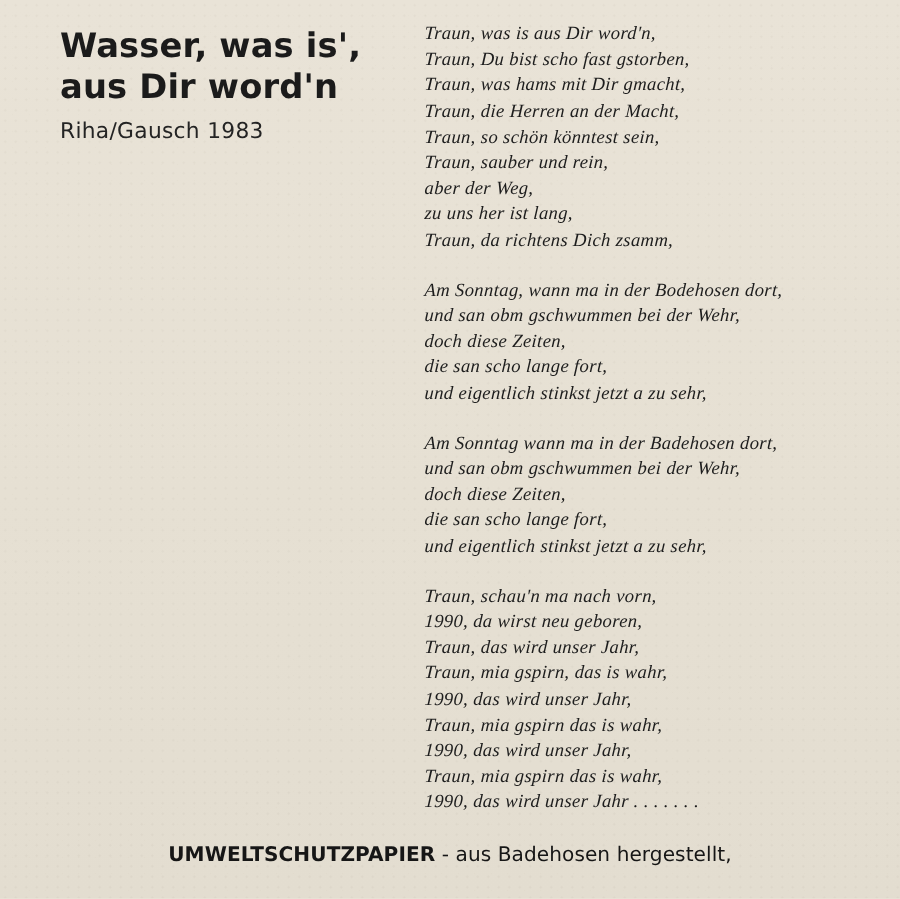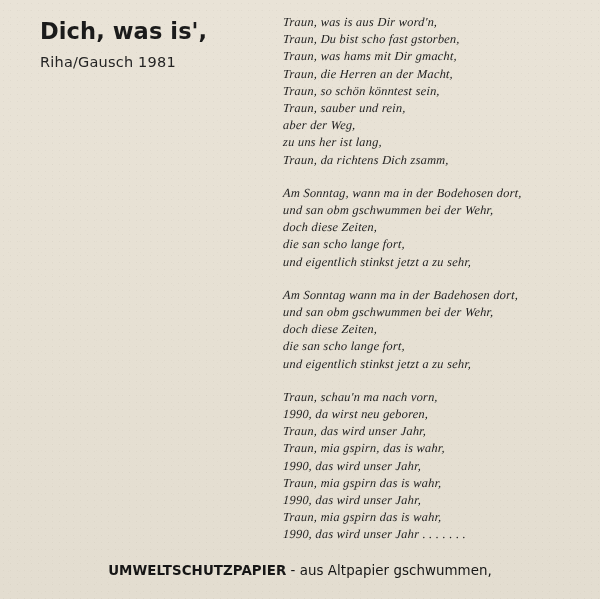--- a/index.html
+++ b/index.html
@@ -105,23 +105,24 @@
   }
 </style>
 </head>
 <body>
 
 <div class="page">
   <div class="grain"></div>
 
   <div class="title-block">
     <h1 class="title">
-      <span>Dich, was is',</span>
+      <span>Wasser, was is',</span>
+      <span class="line2">aus Dir word'n</span>
     </h1>
-    <div class="credit">Riha/Gausch 1981</div>
+    <div class="credit">Riha/Gausch 1983</div>
   </div>
 
   <div class="lyrics">
 
     <div class="stanza">
       <div class="lyric-line">Traun, was is aus Dir word'n,</div>
       <div class="lyric-line">Traun, Du bist scho fast gstorben,</div>
       <div class="lyric-line">Traun, was hams mit Dir gmacht,</div>
       <div class="lyric-line">Traun, die Herren an der Macht,</div>
       <div class="lyric-line">Traun, so schön könntest sein,</div>
@@ -156,16 +157,16 @@
       <div class="lyric-line">Traun, mia gspirn das is wahr,</div>
       <div class="lyric-line">1990, das wird unser Jahr,</div>
       <div class="lyric-line">Traun, mia gspirn das is wahr,</div>
       <div class="lyric-line">1990, das wird unser Jahr . . . . . . .</div>
     </div>
 
   </div>
 
   <div class="footer">
     <div class="footer-line">
-      <span class="footer-strong">UMWELTSCHUTZPAPIER</span><span class="footer-rest"> - aus Altpapier gschwummen,</span>
+      <span class="footer-strong">UMWELTSCHUTZPAPIER</span><span class="footer-rest"> - aus Badehosen hergestellt,</span>
     </div>
   </div>
 </div>
 
 </body></html>

